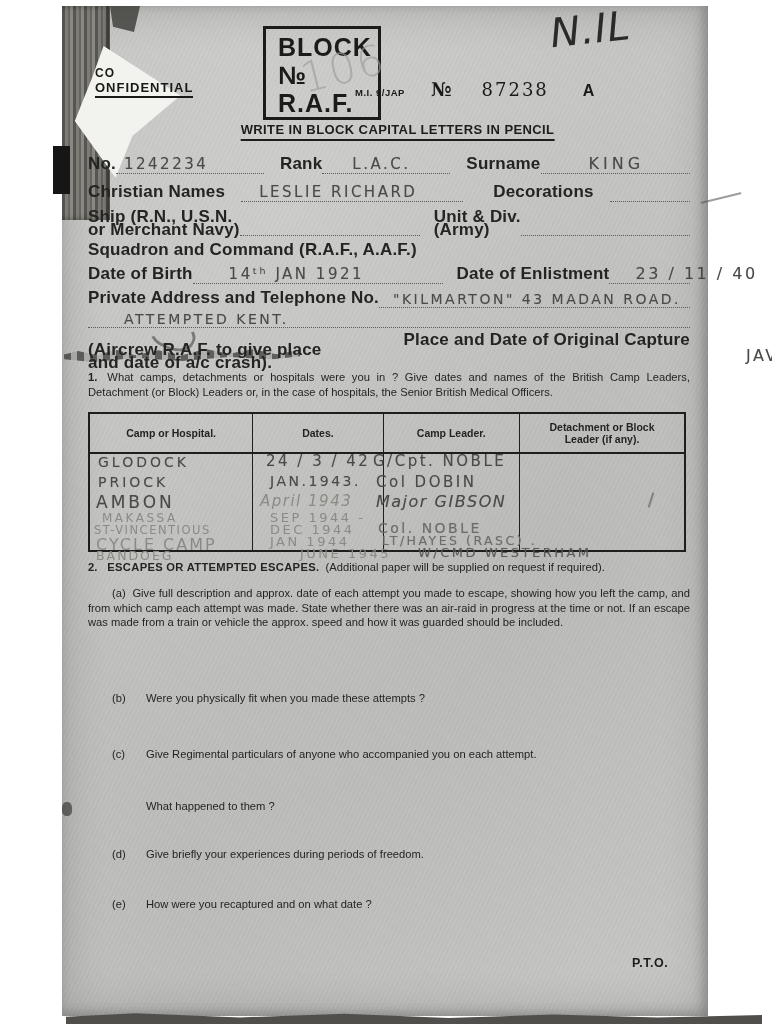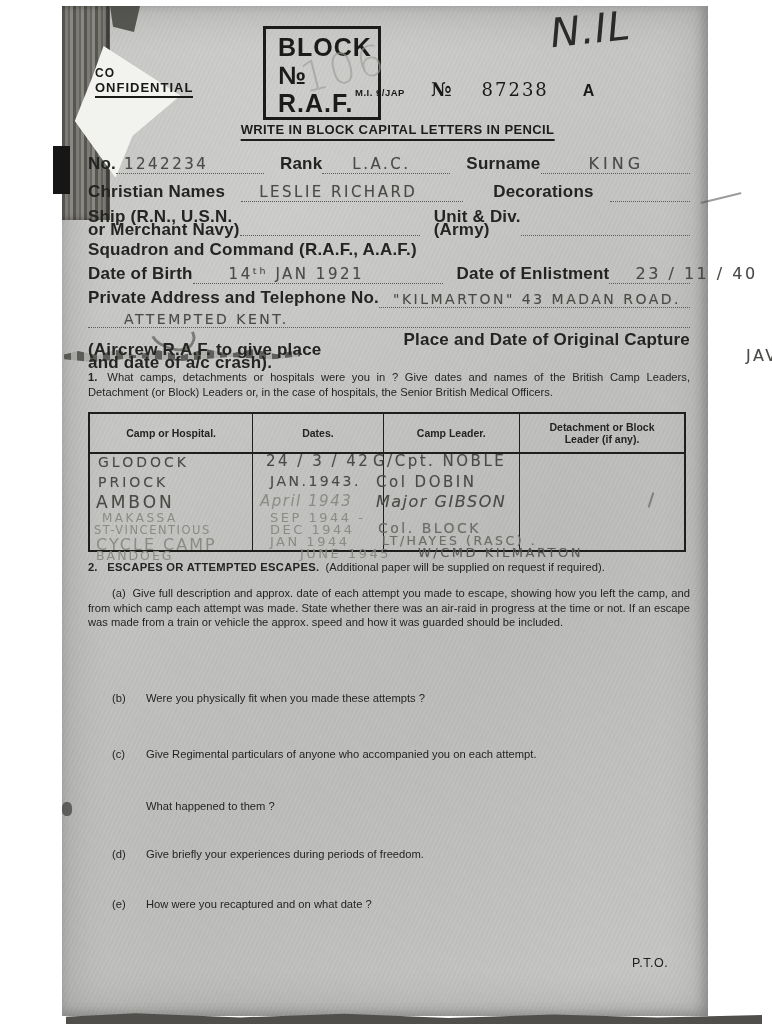--- a/index.html
+++ b/index.html
@@ -79,21 +79,21 @@
   .ctable{position:absolute;left:0;top:0;width:598px;height:140px;border:2.5px solid #1e1e1c;box-sizing:border-box;}
   .chead{display:flex;height:38px;border-bottom:2px solid #1e1e1c;}
   .chead .hc{box-sizing:border-box;border-right:1.5px solid #1e1e1c;display:flex;flex-direction:column;
     align-items:center;justify-content:center;font-size:10.5px;font-weight:bold;color:#242422;text-align:center;line-height:12.5px;}
   .cbody{display:flex;height:98px;}
   .cbody .bc{box-sizing:border-box;border-right:1.5px solid #1e1e1c;height:100%;}
   .w1{width:170px;} .w2{width:136px;} .w3{width:142px;} .w4{width:171px;border-right:none !important;}
   .cellhw{position:absolute;white-space:nowrap;}
   .pencil-stroke{position:absolute;background:rgba(90,90,86,.6);border-radius:2px;}
 
-  .pto{position:absolute;left:570px;top:950px;font-weight:normal;font-size:12.5px;color:#1d1d1b;letter-spacing:.5px;}
+  .pto{position:absolute;left:570px;top:950px;font-weight:bold;font-size:12.5px;color:#1d1d1b;letter-spacing:.5px;}
 </style>
 </head>
 <body>
 
 <div class="paper">
 
   <div class="edge-wood"></div>
   <div class="torn-white"></div>
   <div class="tape-dark"></div>
   <div class="crease"></div>
@@ -235,29 +235,29 @@
 
     <span class="cellhw hw" style="left:8px;top:80px;font-size:17px;letter-spacing:3px;">AMBON</span>
     <span class="cellhw hw hw-script hw-light" style="left:172px;top:80px;font-size:15px;text-align:right;">April 1943</span>
     <span class="cellhw hw hw-script" style="left:288px;top:80px;font-size:16px;">Major GIBSON</span>
 
     <span class="cellhw hw hw-light" style="left:14px;top:99px;font-size:12px;">MAKASSA</span>
     <span class="cellhw hw hw-light" style="left:182px;top:98px;font-size:13px;">SEP 1944 -</span>
 
     <span class="cellhw hw hw-light" style="left:6px;top:111px;font-size:11.5px;letter-spacing:1.5px;">ST-VINCENTIOUS</span>
     <span class="cellhw hw hw-light" style="left:182px;top:110px;font-size:13px;">DEC 1944</span>
-    <span class="cellhw hw" style="left:290px;top:108px;font-size:14px;color:#6e6e69;">Col. BLOCK</span>
+    <span class="cellhw hw" style="left:290px;top:108px;font-size:14px;color:#6e6e69;">Col. NOBLE</span>
 
     <span class="cellhw hw hw-light" style="left:8px;top:123px;font-size:16px;letter-spacing:2px;">CYCLE CAMP</span>
     <span class="cellhw hw hw-light" style="left:182px;top:122px;font-size:13px;">JAN 1944</span>
     <span class="cellhw hw" style="left:294px;top:121px;font-size:12.5px;color:#6e6e69;">LT/HAYES (RASC) .</span>
 
     <span class="cellhw hw hw-light" style="left:8px;top:136px;font-size:12.5px;letter-spacing:2px;">BANDOEG</span>
     <span class="cellhw hw hw-light" style="left:212px;top:134px;font-size:13px;">JUNE 1945</span>
-    <span class="cellhw hw" style="left:330px;top:133px;font-size:13px;color:#5c5c58;">W/CMD KILMARTON</span>
+    <span class="cellhw hw" style="left:330px;top:133px;font-size:13px;color:#5c5c58;">W/CMD WESTERHAM</span>
 
     <span class="pencil-stroke" style="left:562px;top:80px;width:2px;height:16px;transform:rotate(18deg);"></span>
   </div>
 
   <div class="q" style="top:554px;">
     <span style="font-weight:bold;margin-right:10px;">2.</span><span style="font-weight:bold;letter-spacing:.3px;">ESCAPES OR ATTEMPTED ESCAPES.</span>&nbsp;&nbsp;<span>(Additional paper will be supplied on request if required).</span>
   </div>
 
   <div class="q" style="top:580px;text-indent:24px;">
     <span>(a)</span>&nbsp;&nbsp;<span>Give full description and approx. date of each attempt you made to escape, showing how you left the camp, and from which camp each attempt was made.   State whether there was an air-raid in progress at the time or not.   If an escape was made from a train or vehicle the approx. speed and how it was guarded should be included.</span>

